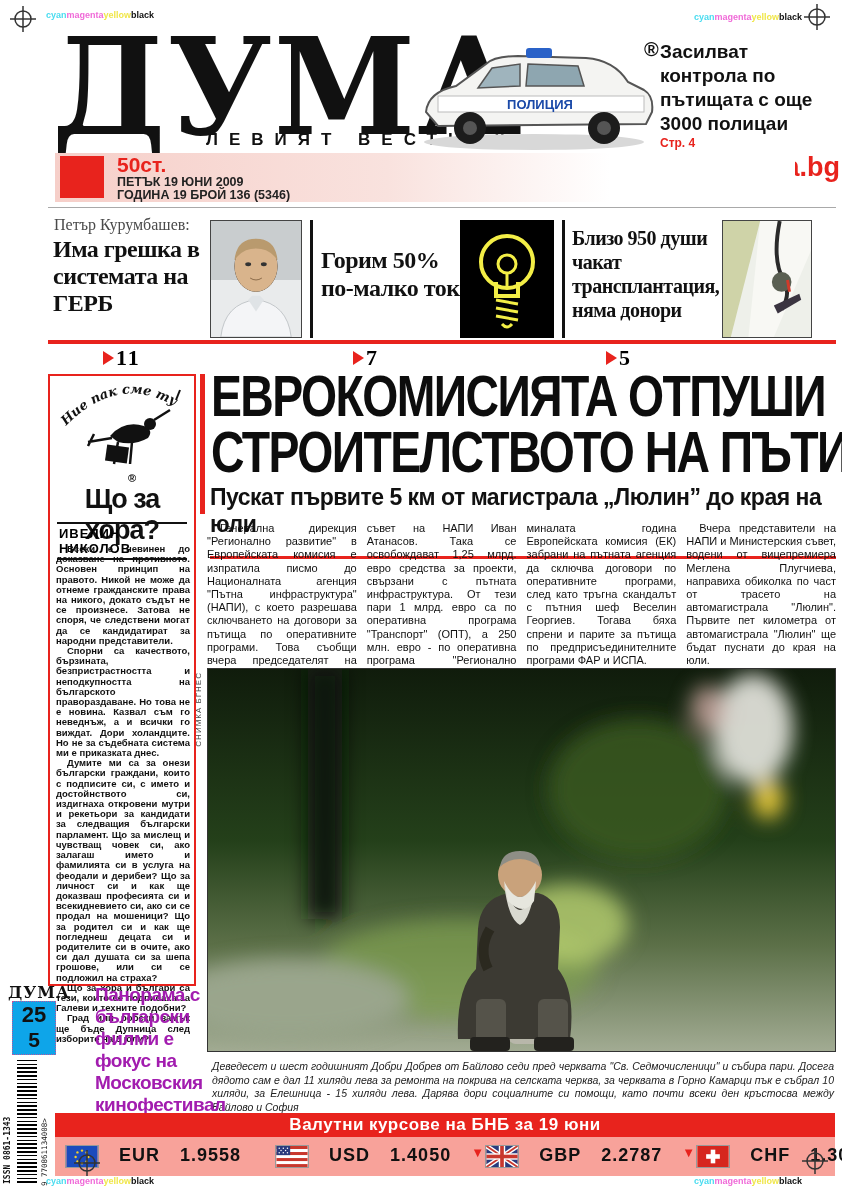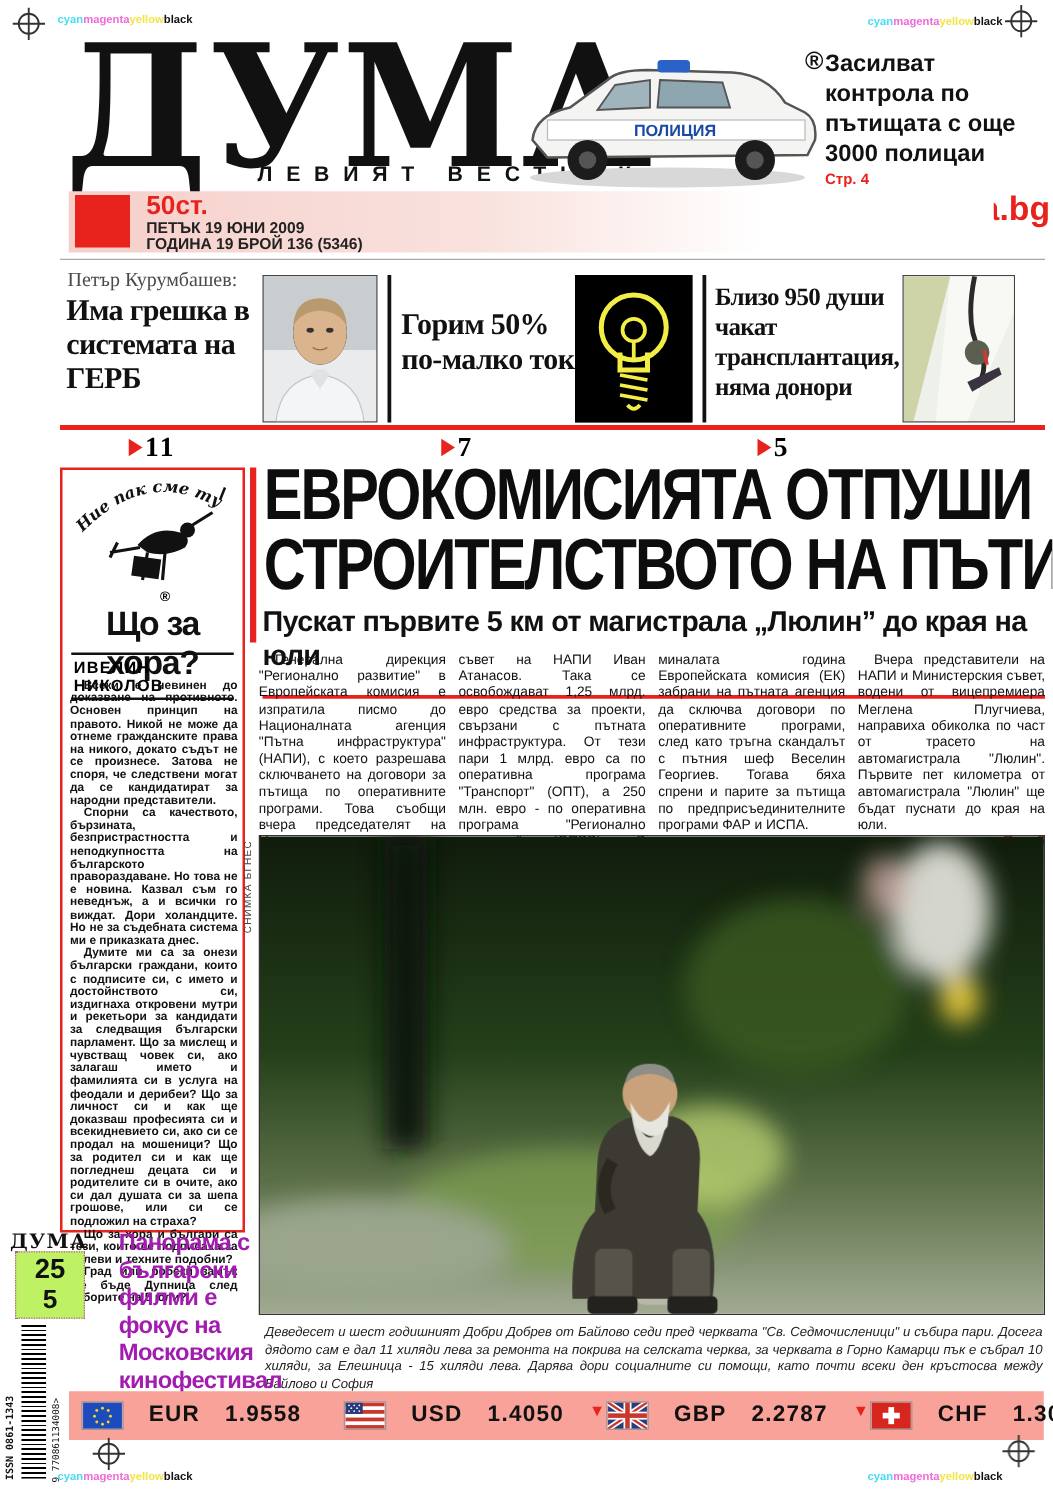--- a/index.html
+++ b/index.html
@@ -65,21 +65,21 @@
   .photo { position:absolute; left:159px; top:296px; width:629px; height:384px; border:1px solid #333; overflow:hidden; }
   .credit { position:absolute; left:146px; top:300px; writing-mode:vertical-rl; transform:rotate(180deg); font-size:8px; color:#444; letter-spacing:1px; }
   .caption { position:absolute; left:164px; top:688px; width:622px; font-size:10.5px; line-height:13.5px; font-style:italic; text-align:justify; color:#222; }
 
   .promo { position:absolute; left:47px; top:612px; width:132px; }
   .promo-head { font-size:19px; line-height:22px; font-weight:bold; color:#a21caf; letter-spacing:-0.5px; }
   .promo-page { text-align:right; font-size:11px; font-weight:bold; color:#e8231d; margin-top:2px; }
 
   
   .mini-logo { position:absolute; left:8px; top:983px; font-family:"DejaVu Serif", serif; font-weight:bold; font-size:16px; letter-spacing:1px; color:#111; }
-  .badge { position:absolute; left:12px; top:1001px; width:56px; height:54px; background:#bef264; border:1px dotted #c2559e; text-align:center; }
+  .badge { position:absolute; left:12px; top:1001px; width:44px; height:54px; background:#0ea5e9; border:1px dotted #c2559e; text-align:center; }
   .badge .b1 { font-size:22px; font-weight:bold; line-height:26px; color:#111; }
   .badge .b2 { font-size:21px; font-weight:bold; line-height:24px; color:#111; }
   .barcode-wrap { position:absolute; left:3px; top:1056px; width:50px; height:132px; }
   .issn { position:absolute; left:0; top:4px; height:124px; writing-mode:vertical-rl; transform:rotate(180deg); font-family:"DejaVu Sans Mono", monospace; font-size:8px; font-weight:bold; color:#111; }
   .bars { position:absolute; left:13px; top:2px; width:22px; height:126px; background:repeating-linear-gradient(0deg,#000 0 1.5px,#fff 1.5px 3.8px); border:1px solid #fff; }
   .bc-digits { position:absolute; left:37px; top:2px; height:128px; writing-mode:vertical-rl; transform:rotate(180deg); font-family:"DejaVu Sans Mono", monospace; font-size:7.5px; color:#111; }
 
   
   .currency { position:absolute; left:55px; top:1113px; width:780px; }
   .cur-head { height:24px; background:#e8231d; color:#fff; font-weight:bold; font-size:17px; text-align:center; line-height:24px; letter-spacing:0.5px; }
@@ -289,20 +289,21 @@
     <div class="b1">25</div>
     <div class="b2">5</div>
   </div>
   <div class="barcode-wrap">
     <div class="issn">ISSN 0861-1343</div>
     <div class="bars"></div>
     <div class="bc-digits">9 770861134008&gt;</div>
   </div>
 
   <div class="currency">
+    <div class="cur-head">Валутни курсове на БНБ за 19 юни</div>
     <div class="cur-row">
       <div class="cur-item">
         <svg class="flag" viewBox="0 0 34 23">
             <rect width="34" height="23" fill="#1b4bbd"></rect>
             <g fill="#f5d02a">
               <circle cx="17" cy="5" r="1.3"></circle>
               <circle cx="12" cy="7" r="1.3"></circle>
               <circle cx="22" cy="7" r="1.3"></circle>
               <circle cx="10" cy="12" r="1.3"></circle>
               <circle cx="24" cy="12" r="1.3"></circle>

